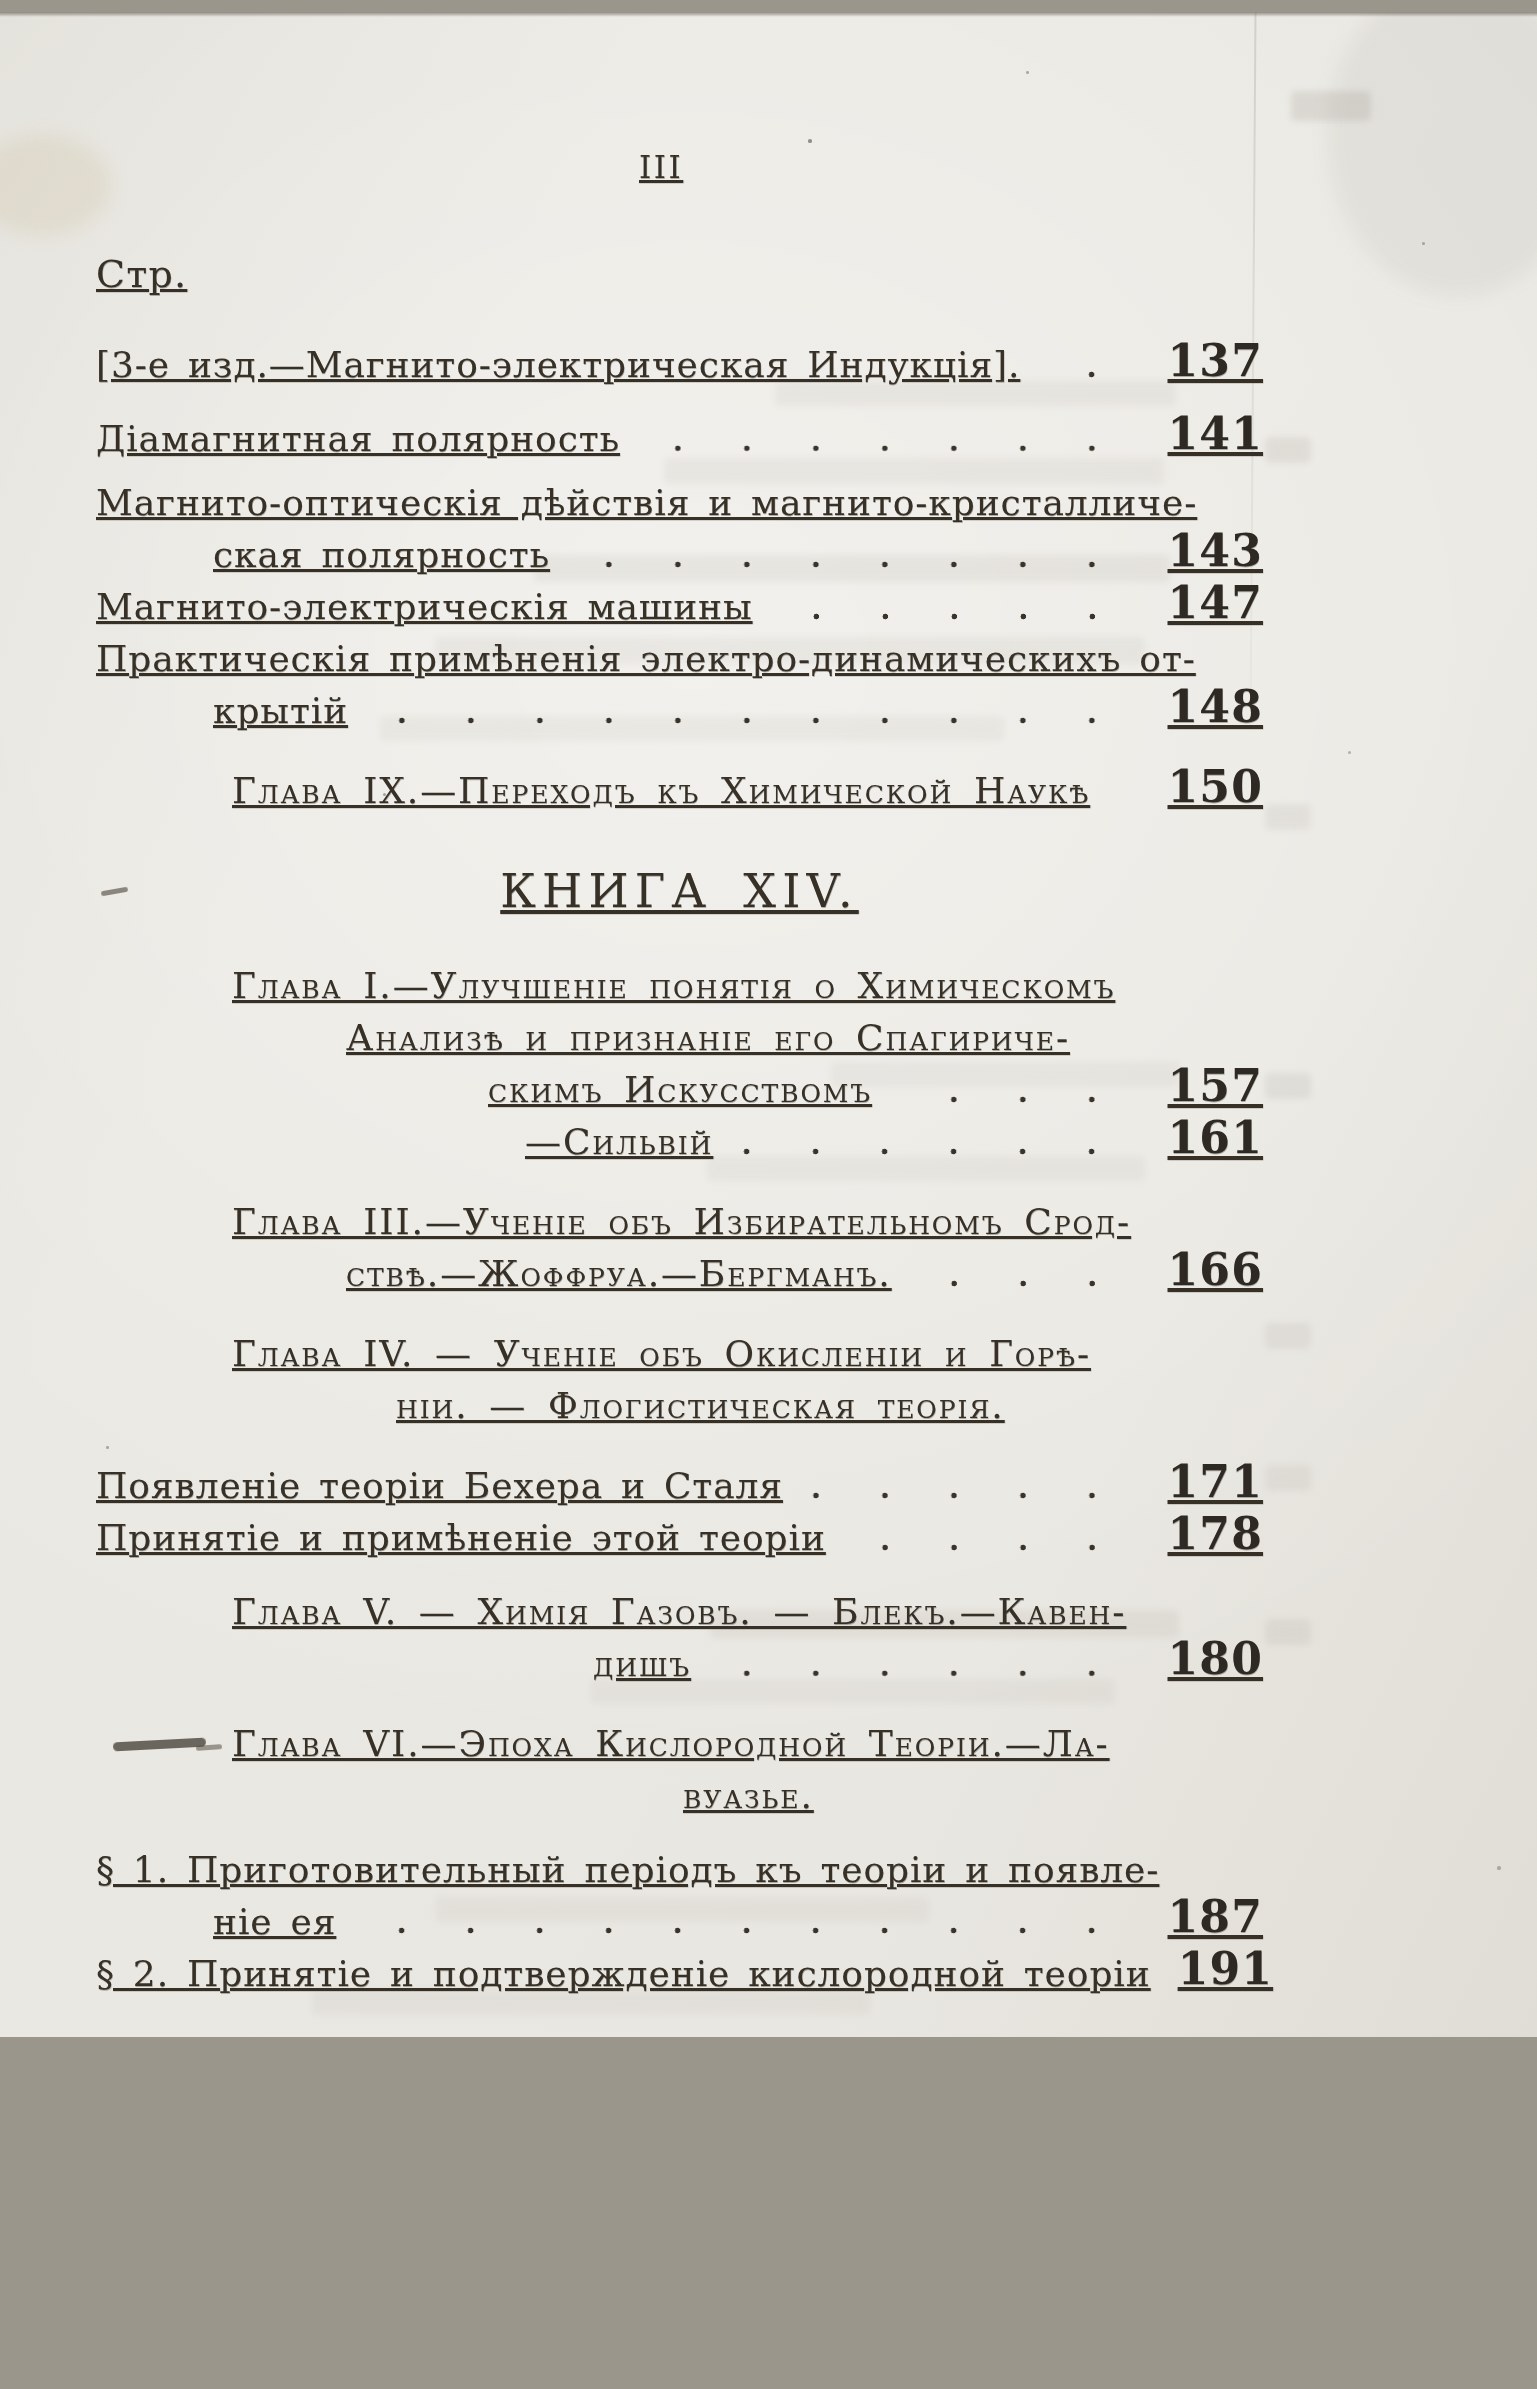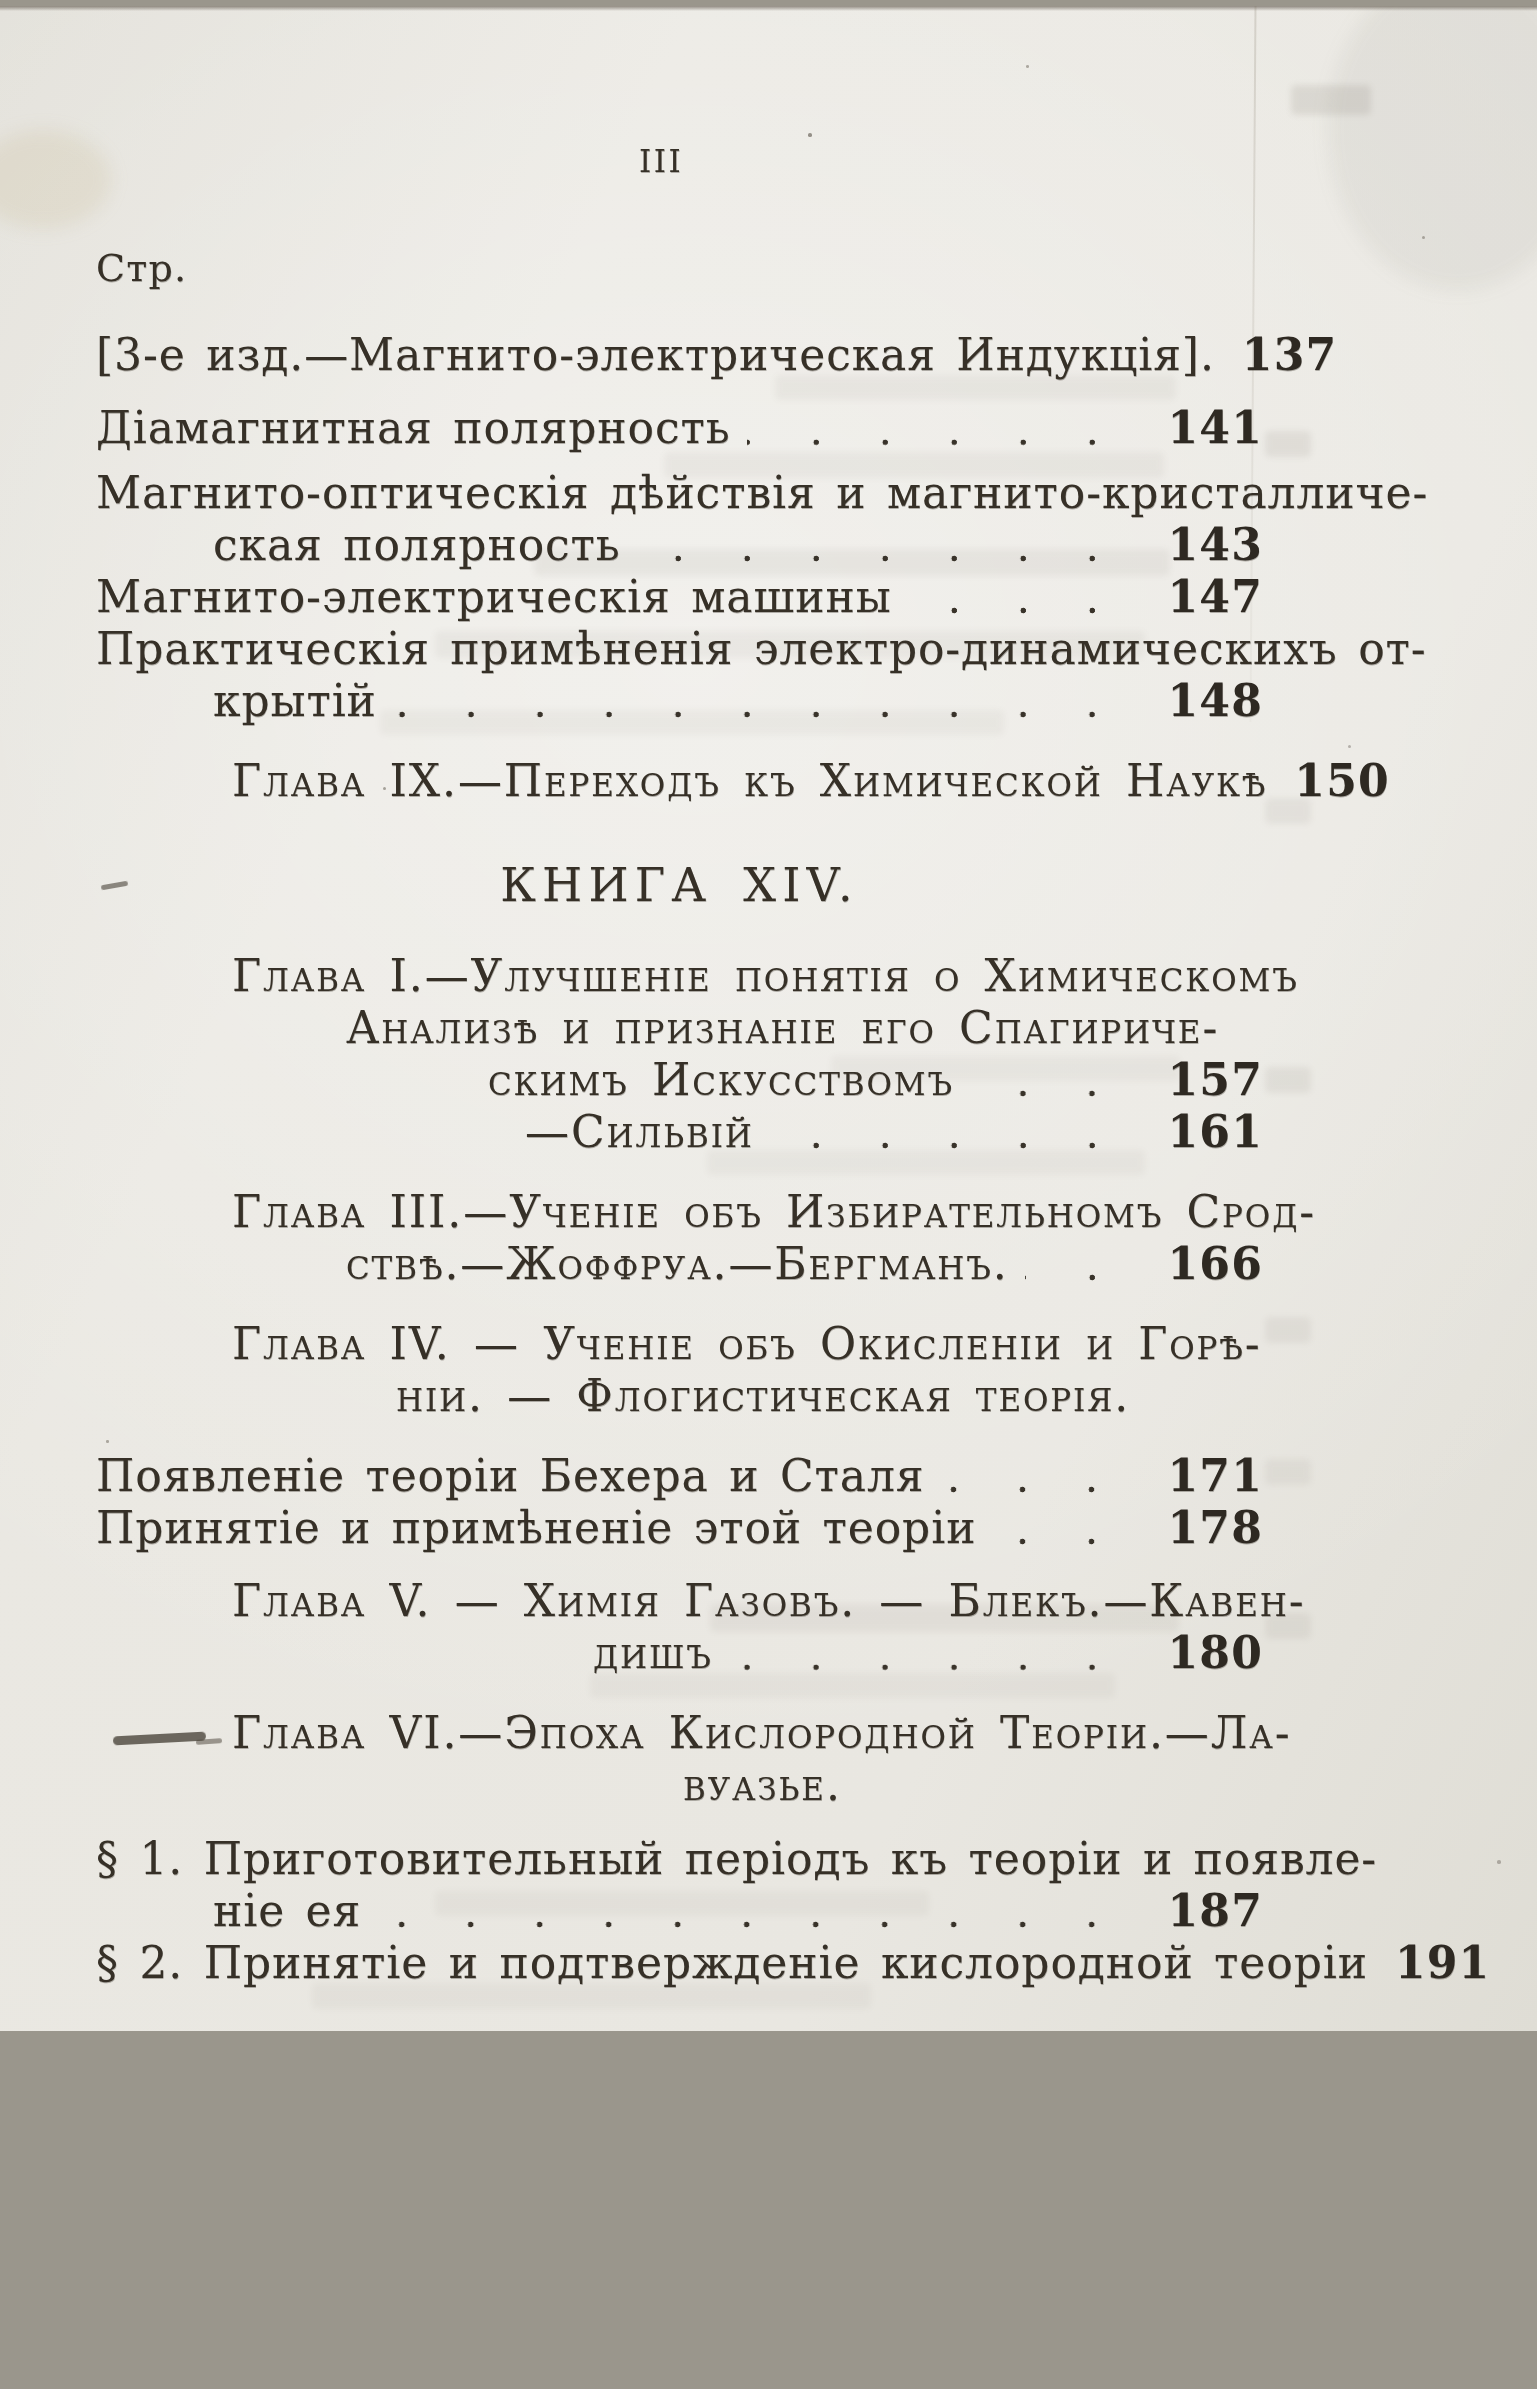--- a/index.html
+++ b/index.html
@@ -1,26 +1,27 @@
 <!DOCTYPE html>
 <html style="font-size:10px"><head>
 <meta charset="utf-8">
 <style>
   html,body{margin:0;padding:0;background:#9a968c;}
   .page{
     position:relative;
     width:1537px;height:2025px;
-    margin:6px auto;
+    margin:12px auto;
     overflow:hidden;
     font-family:"DejaVu Serif","Liberation Serif",serif;
     color:#363027;
     background:
       radial-gradient(130% 90% at 45% 32%, rgba(255,255,255,0.38), rgba(255,255,255,0) 62%),
       linear-gradient(115deg,#e2e0d9 0%,#eae8e2 28%,#e9e7e1 70%,#dfddd5 100%),
       #e7e5df;
+    text-decoration: underline;
   }
   
   .top-edge{position:absolute;left:0;top:0;width:100%;height:5px;
     background:linear-gradient(to bottom,rgba(70,60,48,0.55),rgba(70,60,48,0));}
   .fold-line{position:absolute;left:1252px;top:0;width:1.9px;height:716px;
     background:linear-gradient(to bottom,rgba(125,115,98,0.22),rgba(125,115,98,0.04));
     transform:rotate(0.4deg);}
   .ghost{position:absolute;background:#6a6156;filter:blur(3.1px);border-radius:5px;}
   .speck{position:absolute;background:#4a4338;border-radius:50%;}
   .stain{position:absolute;border-radius:50%;filter:blur(8.6px);}
@@ -32,21 +33,21 @@
     background:#4a443a;opacity:.6;border-radius:2.5px;filter:blur(0.3px);transform:rotate(-10deg);}
   
   .content{position:relative;padding:137px 274px 0 96px;}
   .folio{height:41px;font-size:31px;letter-spacing:2.5px;padding-left:543px;
     text-shadow:0.4px 0.5px 0.4px rgba(54,48,39,0.35);}
   .col-header{height:37px;margin-top:62px;text-align:left;padding-right:34px;
     font-size:38px;letter-spacing:1.2px;text-shadow:0.4px 0.5px 0.4px rgba(54,48,39,0.35);}
   #toc-lines{margin-top:44px;}
   .line{display:flex;align-items:flex-end;min-height:52px;
     text-shadow:0.4px 0.5px 0.4px rgba(54,48,39,0.35);}
-  .line .t{font-size:44px;line-height:1.1;letter-spacing:0.9px;word-spacing:5.6px;white-space:pre;}
+  .line .t{font-size:36px;line-height:1.1;letter-spacing:0.9px;word-spacing:5.6px;white-space:pre;}
   .line .num{min-width:86px;text-align:right;font-size:44px;line-height:1.1;
     font-weight:600;letter-spacing:1.2px;color:#2e2922;}
   .leader{flex:1 1 auto;align-self:flex-end;height:8.6px;margin:0 11px 6.2px 16px;
     background-image:radial-gradient(circle at 4.3px 4.3px,#39332a 2.5px,rgba(57,51,42,0) 3px);
     background-size:69px 8.6px;background-repeat:repeat-x;background-position:right bottom;}
   
   .s-chapter .t{font-variant:small-caps;letter-spacing:1.9px;word-spacing:7.4px;}
   
   .s-book-heading{justify-content:center;min-height:69px;}
   .s-book-heading .t{font-size:46px;letter-spacing:6.2px;word-spacing:10px;}

